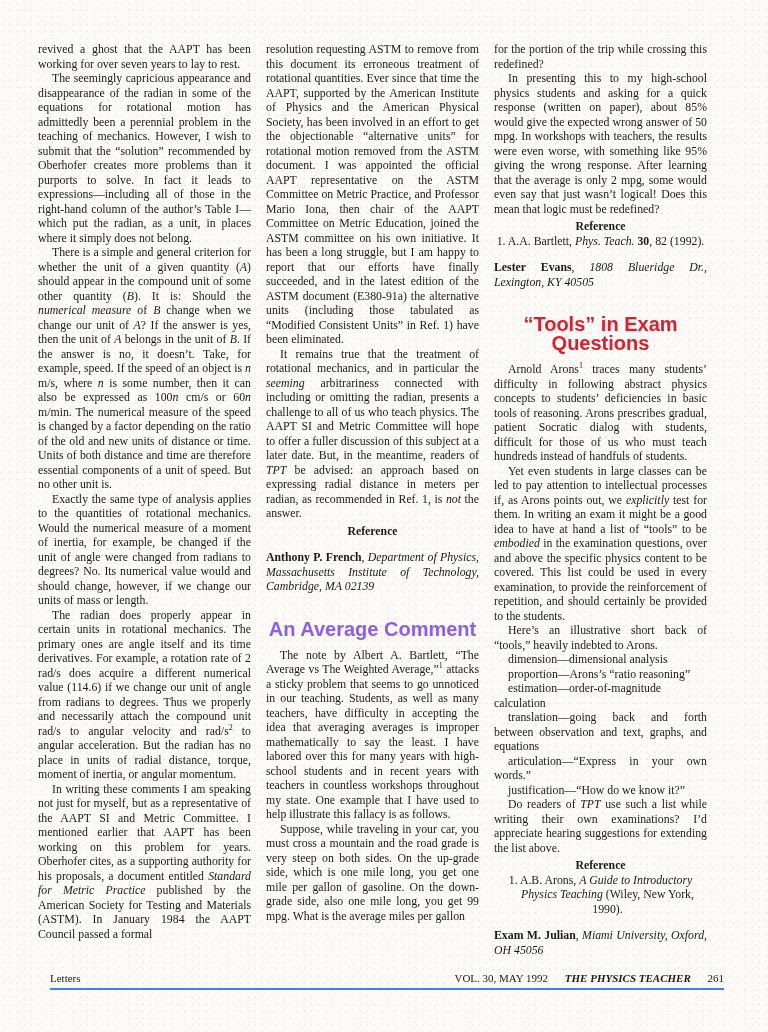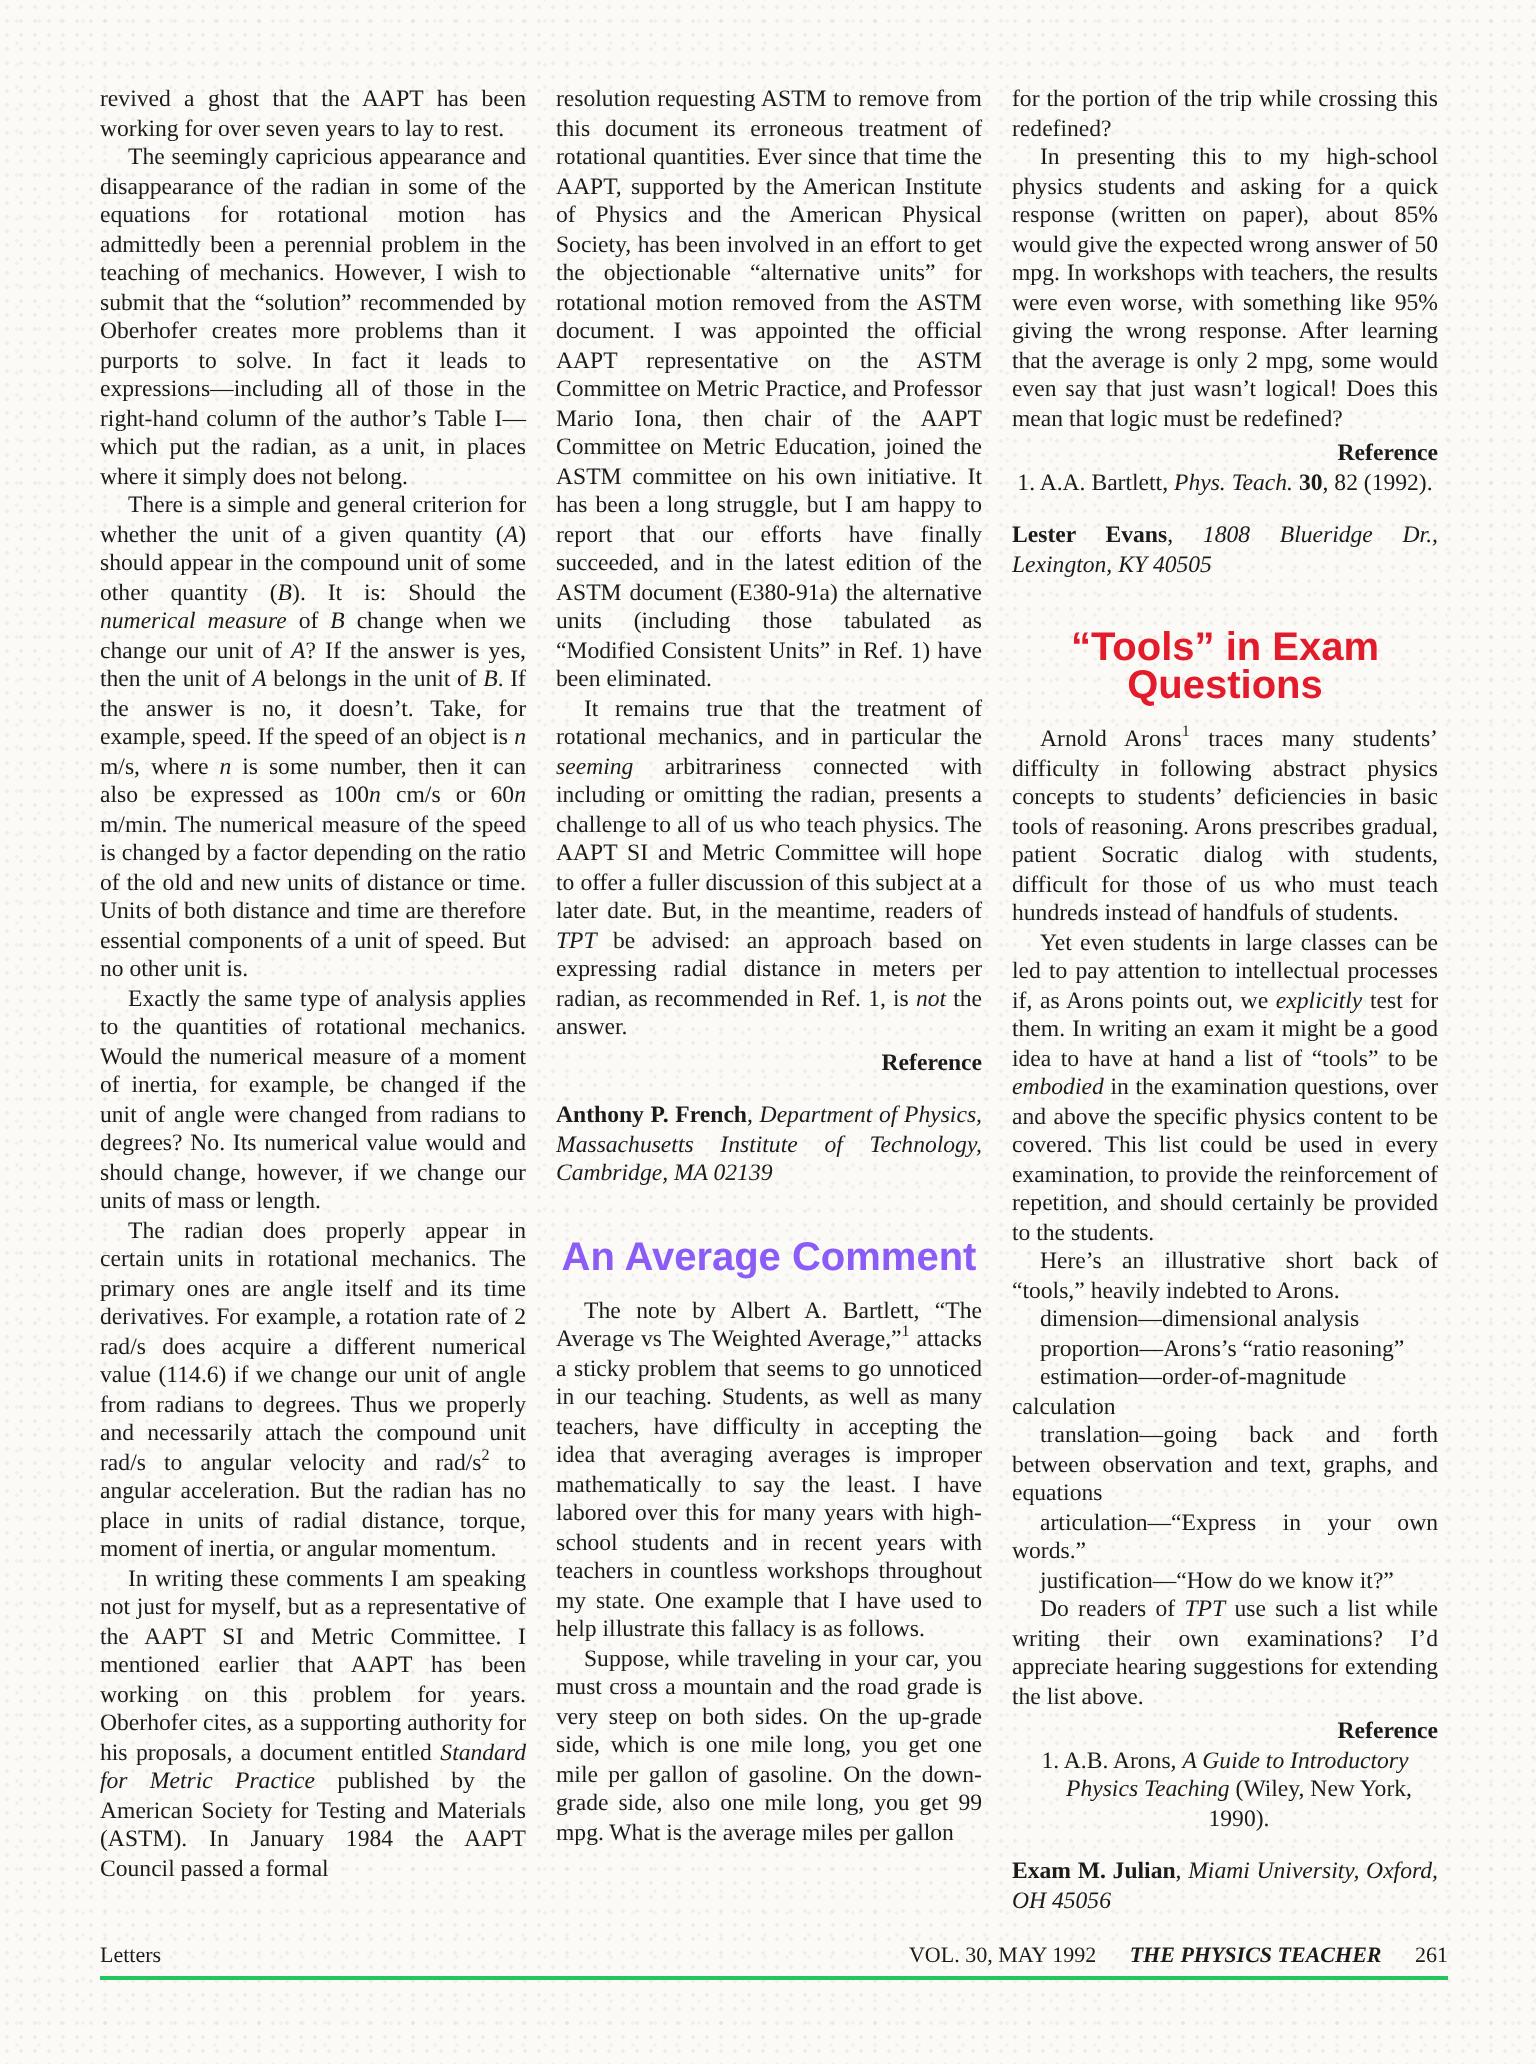--- a/index.html
+++ b/index.html
@@ -20,21 +20,21 @@
     font-family: "Liberation Serif", serif;
     color: #1b1b1b;
   }
   .page {
     position: absolute;
     inset: 0;
   }
   .columns {
     display: flex;
     gap: 15px;
-    padding: 42px 44px 0 50px;
+    padding: 42px 44px 0 38px;
   }
   .col {
     flex: 0 0 213px;
     width: 213px;
     font-size: 11.8px;
     line-height: 14.5px;
     text-align: justify;
   }
   .col p {
     margin: 0;
@@ -49,21 +49,21 @@
     font-weight: bold;
     font-size: 20px;
     line-height: 19px;
     text-align: center;
     text-indent: 0 !important;
   }
   .ref-head {
     font-weight: bold;
     margin-top: 3px !important;
     text-indent: 0 !important;
-    text-align: right;
+    text-align: center;
   }
   .ref-item {
     text-indent: -14px !important;
     padding-left: 14px;
     text-align: center;
   }
   .sig {
     margin-top: 12px !important;
     text-indent: 0 !important;
   }
@@ -73,21 +73,21 @@
     vertical-align: super;
   }
   .footer {
     position: absolute;
     left: 50px;
     right: 44px;
     top: 972px;
     display: flex;
     justify-content: space-between;
     align-items: baseline;
-    border-bottom: 2px solid #22c55e;
+    border-bottom: 2px solid #3b82f6;
     padding-bottom: 3px;
     font-size: 11px;
     line-height: 13px;
   }
   .footer .right span { margin-left: 14px; }
   .footer .journal { font-weight: bold; font-style: italic; }
 </style>
 </head>
 <body>
 

